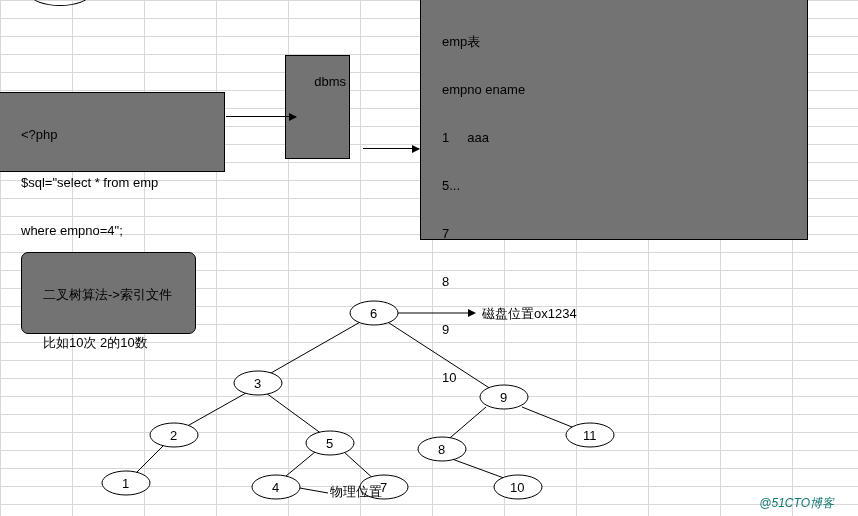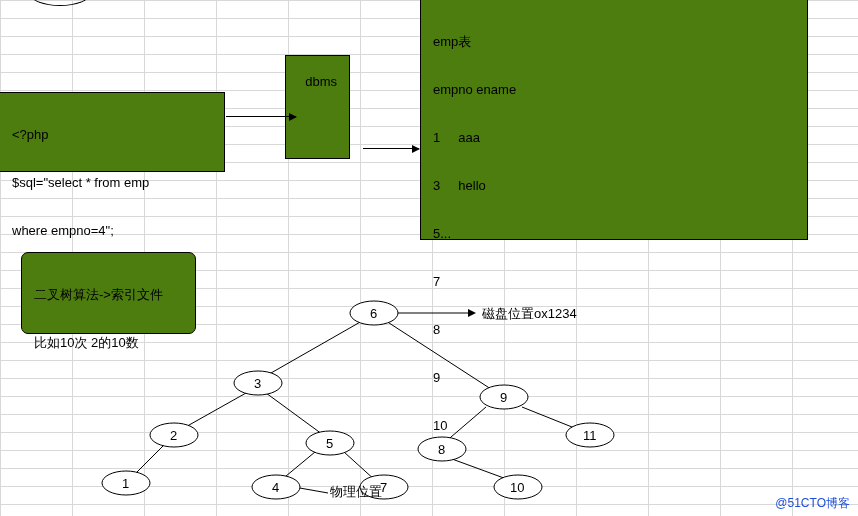--- a/index.html
+++ b/index.html
@@ -18,23 +18,23 @@
   .grid {
     position: absolute;
     inset: 0;
     background-image:
       linear-gradient(to right, #d8d8d8 1px, transparent 1px),
       linear-gradient(to bottom, #d8d8d8 1px, transparent 1px);
     background-size: 72px 18px;
   }
   .box {
     position: absolute;
-    background: #4d7c0f;
+    background: #737373;
     border: 1px solid #000;
-    padding: 2px 12px;
+    padding: 2px 21px;
     line-height: 16px;
     white-space: pre;
   }
   .arc {
     position: absolute;
     border: 1px solid #000;
     border-top: none;
     border-radius: 0 0 50% 50%/0 0 100% 100%;
     background: transparent;
     width: 60px;
@@ -61,25 +61,26 @@
     left: 70px;
     top: 291px;
     width: 650px;
     height: 216px;
   }
   .ellipse { fill: #fff; stroke: #000; stroke-width: 1; }
   .link { stroke: #000; stroke-width: 1; fill: none; }
   .tlabel { font-size: 13px; font-family: inherit; fill: #000; }
   .watermark {
     position: absolute;
-    right: 8px;
+    right: 24px;
     bottom: 4px;
     font-size: 12px;
-    color: #1d4ed8;
+    color: #0f766e;
     font-family: Arial, sans-serif;
+    font-style: italic;
   }
 </style>
 </head>
 <body>
 
 <div class="grid"></div>
 
 <div class="arc"></div>
 
 <div class="box" style="left:0; top:92px; width:225px; height:80px; border-left:none;">
@@ -89,21 +90,20 @@
 </div>
 
 <div class="box" style="left:285px; top:55px; width:65px; height:104px;">
   <span>dbms</span>
 </div>
 
 <div class="box" style="left:420px; top:0; width:388px; height:240px; border-top:none;">
   <div>emp表</div>
   <div>empno ename</div>
   <div>1     aaa</div>
-  <div>3     hello</div>
   <div>5...</div>
   <div>7</div>
   <div>8</div>
   <div>9</div>
   <div>10</div>
   
 </div>
 
 <div class="arrow-h" style="left:226px; top:116px; width:70px;"></div>
 <div class="arrow-h" style="left:363px; top:148px; width:56px;"></div>

